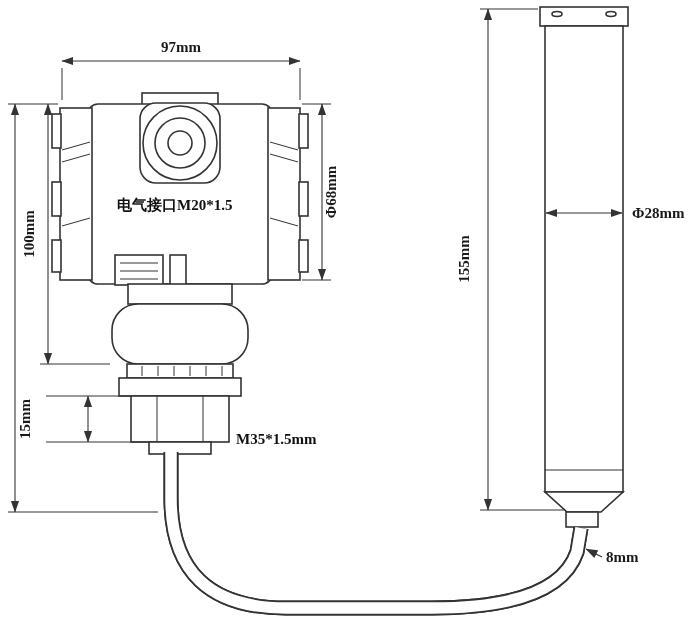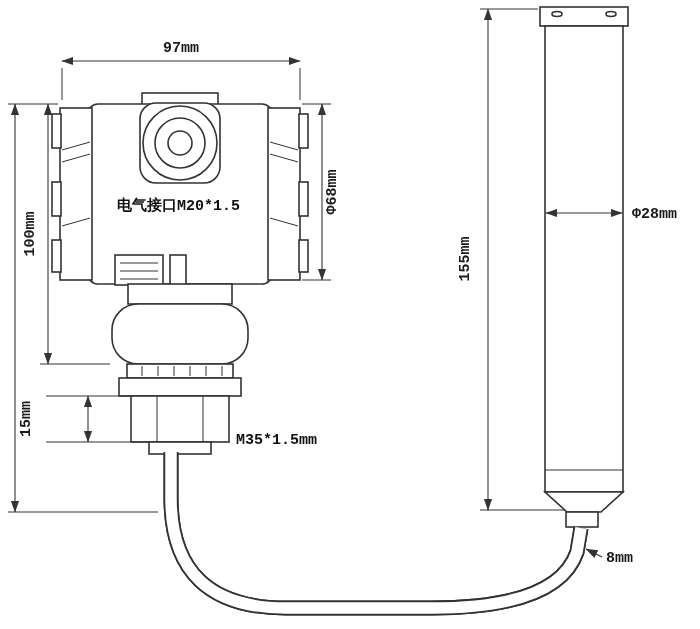--- a/index.html
+++ b/index.html
@@ -1,20 +1,20 @@
 <!DOCTYPE html>
 <html><head>
 <meta charset="utf-8">
 <style>
   html,body{margin:0;padding:0;background:#ffffff;}
   .stage{
     position:relative;
     width:700px;height:629px;
     background:#ffffff;
-    font-family:Liberation Mono, monospace;
+    font-family:Liberation Serif, serif;
     overflow:hidden;
   }
   svg{display:block;}
   .outline{stroke:#333333;stroke-width:1.6;fill:#ffffff;}
   .oline{stroke:#333333;stroke-width:1.6;fill:none;}
   .thin{stroke:#333333;stroke-width:1;fill:none;}
   .ext{stroke:#333333;stroke-width:1;fill:none;}
   .dim-line{stroke:#333333;stroke-width:1.1;fill:none;}
   .tube-outer{stroke:#333333;stroke-width:15;fill:none;stroke-linecap:butt;}
   .tube-inner{stroke:#ffffff;stroke-width:11.5;fill:none;stroke-linecap:butt;}

